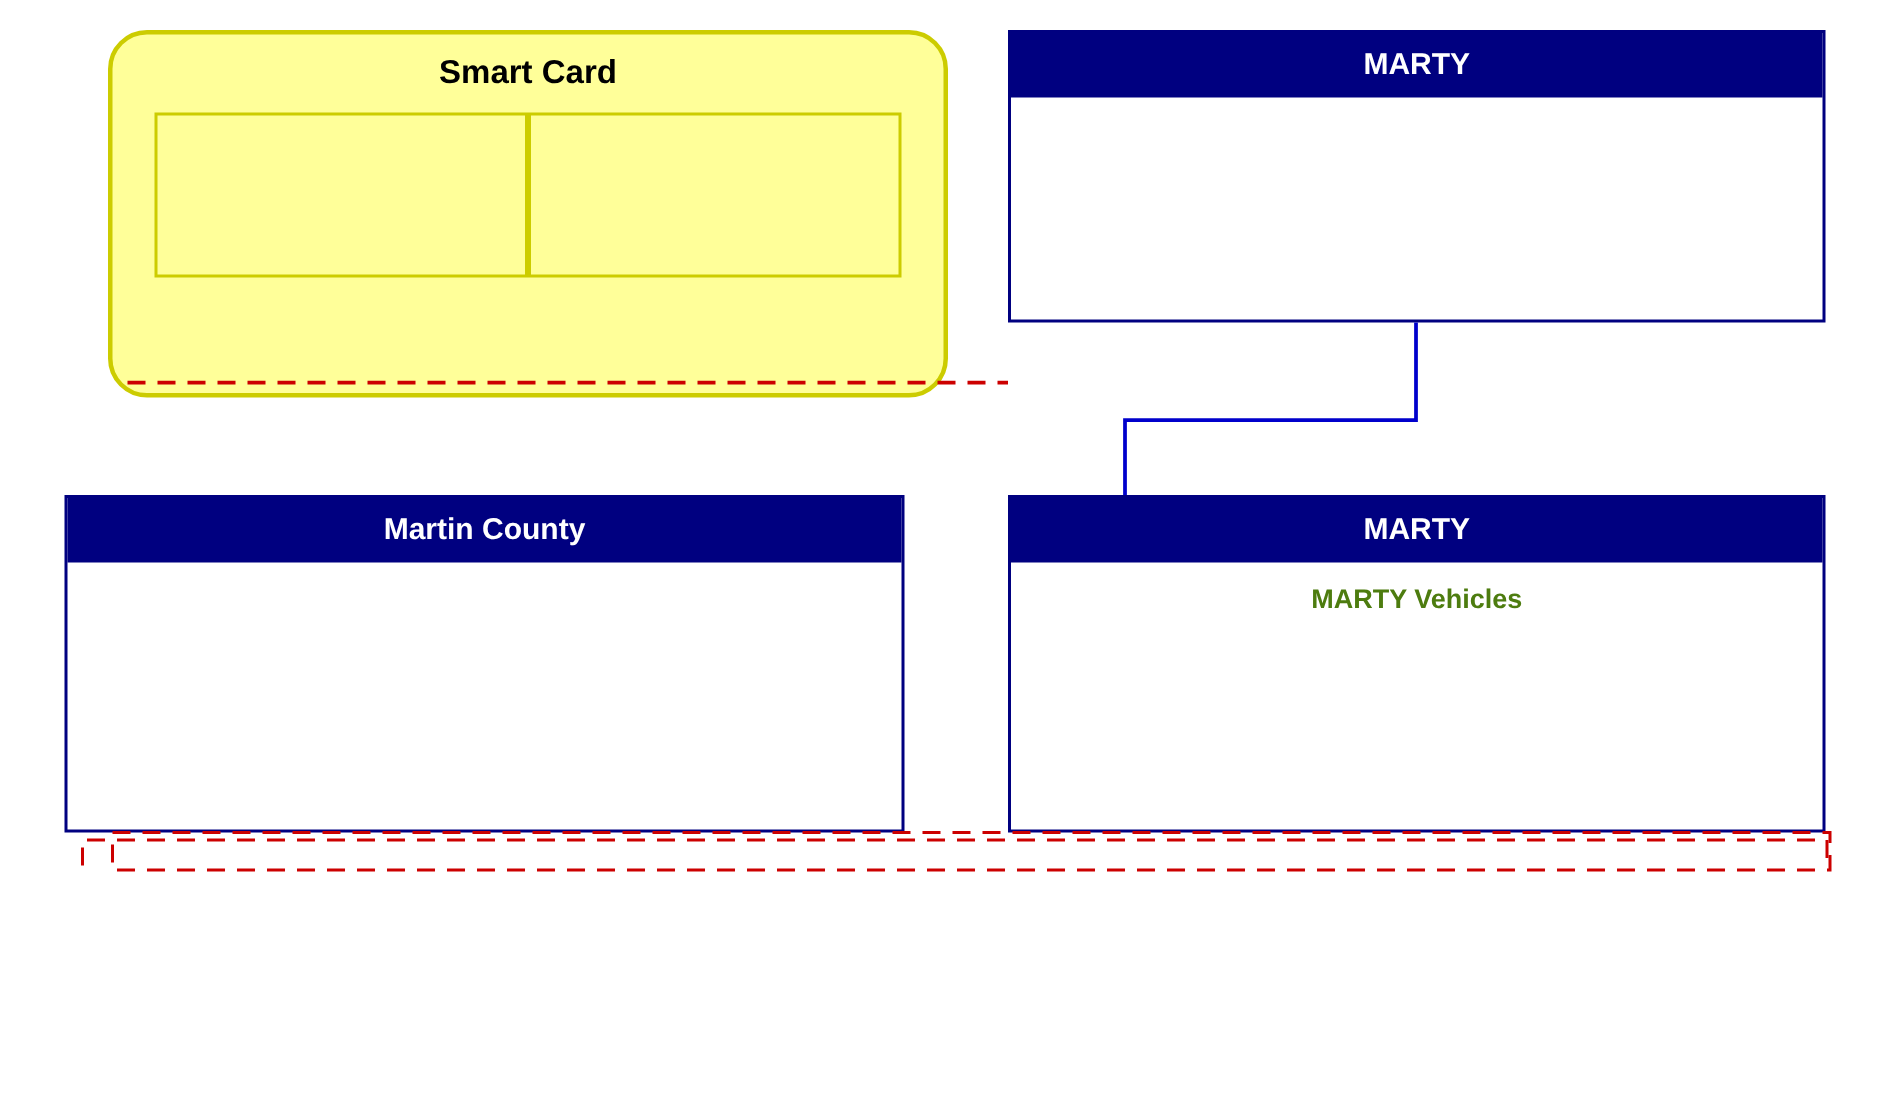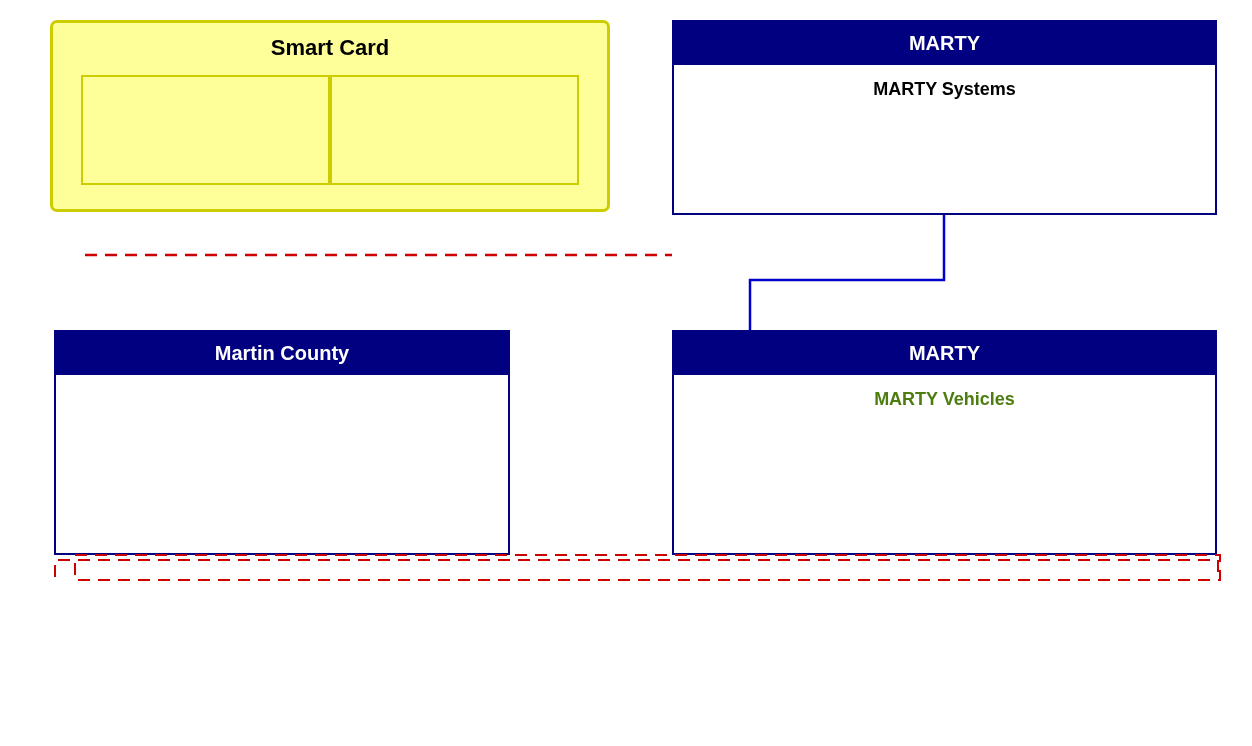--- a/index.html
+++ b/index.html
@@ -14,26 +14,26 @@
 
     .diagram-container {
       position: relative;
       width: 1252px;
       height: 746px;
     }
 
     
     .smart-card-box {
       position: absolute;
-      left: 50px;
+      left: 72px;
       top: 20px;
       width: 560px;
-      height: 192px;
+      height: 245px;
       border: 3px solid #cccc00;
-      border-radius: 7px;
+      border-radius: 26px;
       background: #ffff99;
       display: flex;
       flex-direction: column;
       align-items: center;
     }
     .smart-card-title {
       font-size: 22px;
       font-weight: bold;
       color: #000000;
       margin-top: 12px;
@@ -73,23 +73,23 @@
       font-size: 18px;
       font-weight: bold;
       text-align: center;
       padding: 14px 0;
       color: #000000;
     }
 
     
     .martin-county-box {
       position: absolute;
-      left: 54px;
+      left: 43px;
       top: 330px;
-      width: 456px;
+      width: 560px;
       height: 225px;
       border: 2px solid #000080;
     }
     .martin-county-header {
       background: #000080;
       color: #ffffff;
       font-size: 20px;
       font-weight: bold;
       text-align: center;
       padding: 10px 0;
@@ -180,21 +180,20 @@
   <div class="smart-card-box">
     <div class="smart-card-title">Smart Card</div>
     <div class="smart-card-inner">
       <div class="smart-card-panel"></div>
       <div class="smart-card-panel"></div>
     </div>
   </div>
 
   <div class="marty-systems-box">
     <div class="marty-systems-header">MARTY</div>
-    <div class="marty-systems-subtitle">MARTY Systems</div>
   </div>
 
   <div class="martin-county-box">
     <div class="martin-county-header">Martin County</div>
   </div>
 
   <div class="marty-vehicles-box">
     <div class="marty-vehicles-header">MARTY</div>
     <div class="marty-vehicles-subtitle">MARTY Vehicles</div>
   </div>

